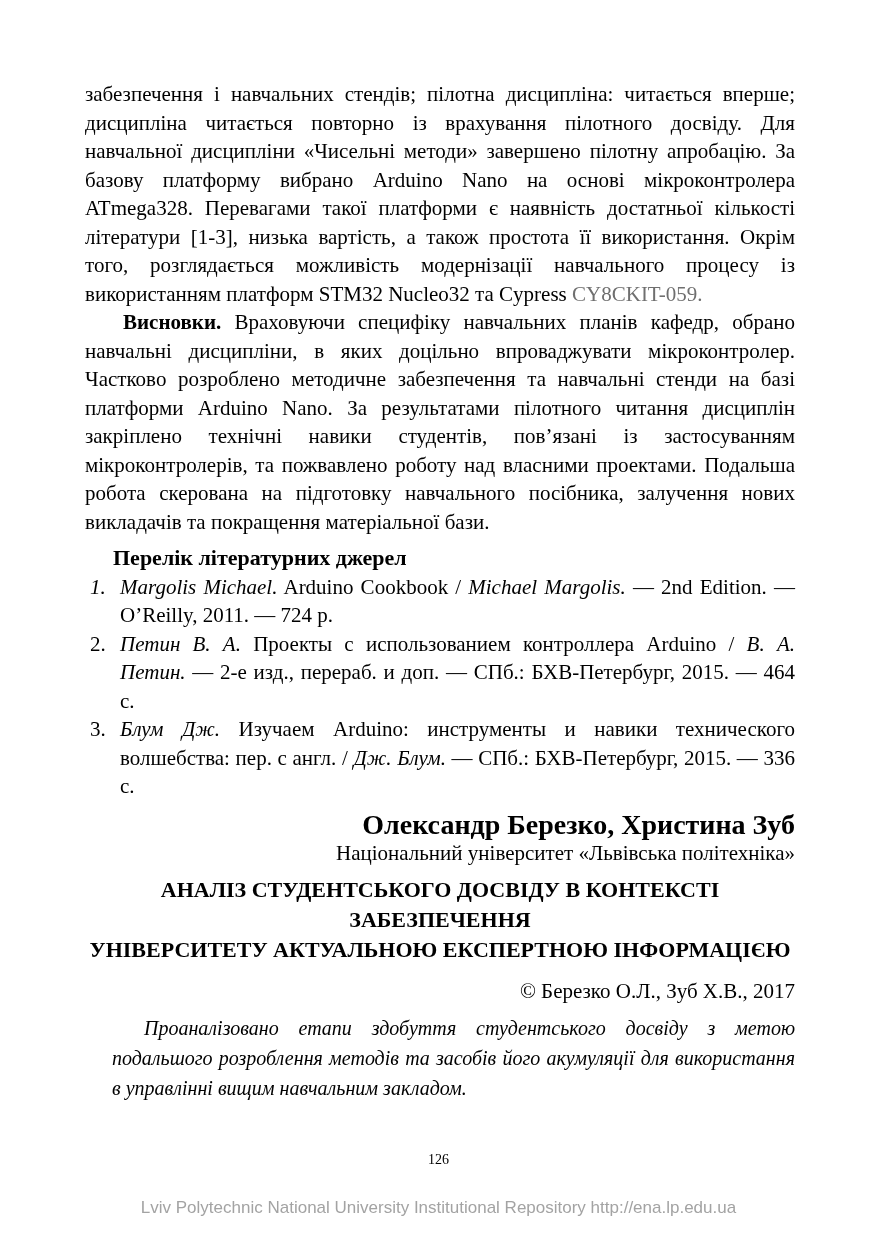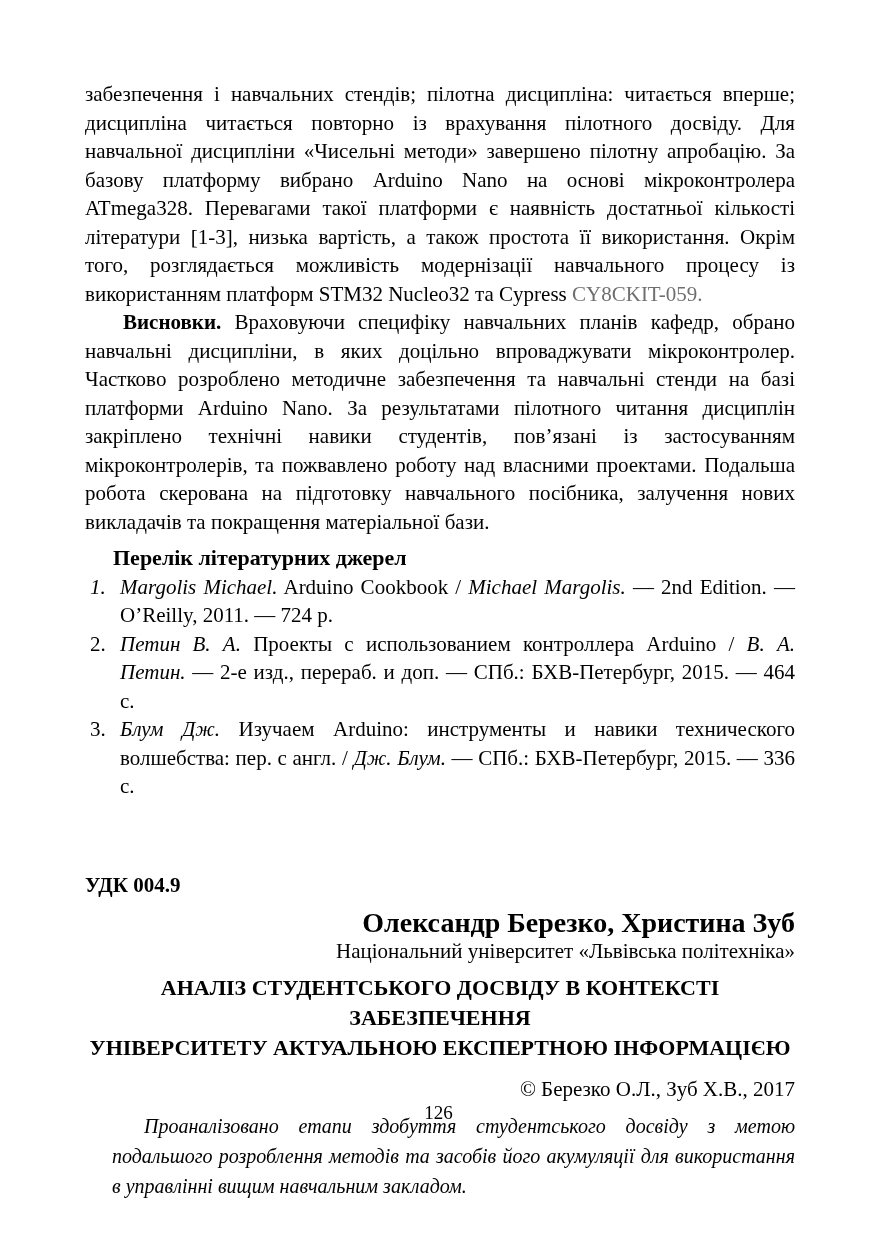--- a/index.html
+++ b/index.html
@@ -84,24 +84,24 @@
   }
   .abstract{
     font-size:20px;line-height:30px;
     font-weight:normal;font-style:italic;
     text-align:justify;
     text-indent:32px;
     margin:8px 0 0 27px;
   }
   .page-number{
     position:absolute;
-    top:1102px;left:0;
+    top:1152px;left:0;
     width:100%;
     text-align:center;
-    font-size:19px;
+    font-size:14px;
     color:var(--ink);
   }
   .repo-footer{
     position:absolute;
     top:1198px;left:0;
     width:100%;
     text-align:center;
     font-family:"Liberation Sans","DejaVu Sans",sans-serif;
     font-size:17px;
     color:var(--footer-gray);
@@ -118,32 +118,32 @@
     <p class="body-text indent"><span class="lead-bold">Висновки.</span><span> Враховуючи специфіку навчальних планів кафедр, обрано навчальні дисципліни, в яких доцільно впроваджувати мікроконтролер. Частково розроблено методичне забезпечення та навчальні стенди на базі платформи Arduino Nano. За результатами пілотного читання дисциплін закріплено технічні навики студентів, пов’язані із застосуванням мікроконтролерів, та пожвавлено роботу над власними проектами. Подальша робота скерована на підготовку навчального посібника, залучення нових викладачів та покращення матеріальної бази.</span></p>
 
     <p class="ref-heading">Перелік літературних джерел</p>
 
     <ol class="ref-list">
         <li class="ref-item"><span class="ref-num it">1.</span><span class="it">Margolis Michael.</span><span> Arduino Cookbook / </span><span class="it">Michael Margolis.</span><span> — 2nd Edition. — O’Reilly, 2011. — 724 p.</span></li>
         <li class="ref-item"><span class="ref-num">2.</span><span class="it">Петин В. А.</span><span> Проекты с использованием контроллера Arduino / </span><span class="it">В. А. Петин.</span><span> — 2-е изд., перераб. и доп. — СПб.: БХВ-Петербург, 2015. — 464 с.</span></li>
         <li class="ref-item"><span class="ref-num">3.</span><span class="it">Блум Дж.</span><span> Изучаем Arduino: инструменты и навики технического волшебства: пер. с англ. / </span><span class="it">Дж. Блум.</span><span> — СПб.: БХВ-Петербург, 2015. — 336 с.</span></li>
       </ol>
 
-    <p class="udc">УДК 004.9</p>
 
     <p class="authors">Олександр Березко, Христина Зуб</p>
 
     <p class="affiliation">Національний університет «Львівська політехніка»</p>
 
     <h1 class="article-title">
         <span>АНАЛІЗ СТУДЕНТСЬКОГО ДОСВІДУ В КОНТЕКСТІ ЗАБЕЗПЕЧЕННЯ</span>
         <span>УНІВЕРСИТЕТУ АКТУАЛЬНОЮ ЕКСПЕРТНОЮ ІНФОРМАЦІЄЮ</span>
       </h1>
 
     <p class="copyright">© Березко О.Л., Зуб Х.В., 2017</p>
 
     <p class="abstract">Проаналізовано етапи здобуття студентського досвіду з метою подальшого розроблення методів та засобів його акумуляції для використання в управлінні вищим навчальним закладом.</p>
 
   </div>
 
   <div class="page-number">126</div>
 
+  <div class="repo-footer">Lviv Polytechnic National University Institutional Repository http://ena.lp.edu.ua</div>
 </div>
 
 </body></html>

